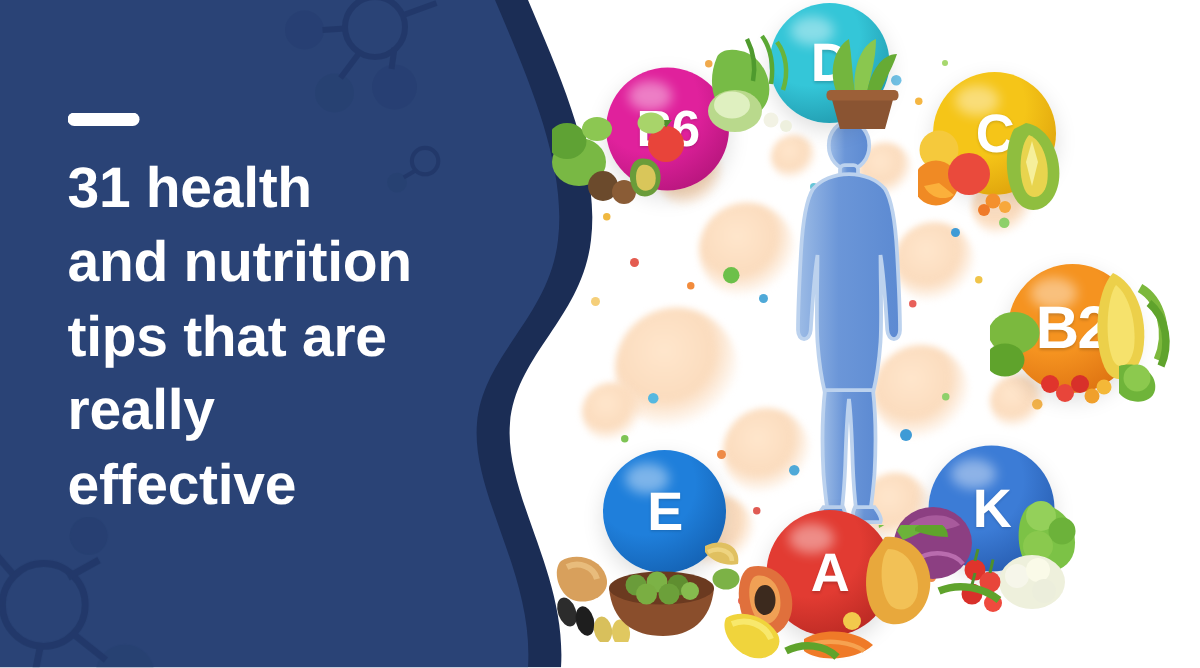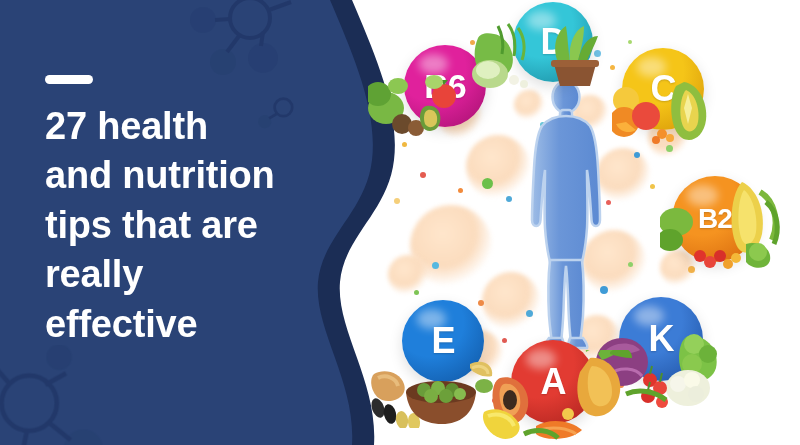--- a/index.html
+++ b/index.html
@@ -181,21 +181,21 @@
           <line x1="46" y1="72" x2="42" y2="92" stroke="#1b2f5e" stroke-width="4"></line>
           <line x1="62" y1="32" x2="80" y2="22" stroke="#1b2f5e" stroke-width="4"></line>
           <line x1="30" y1="30" x2="16" y2="14" stroke="#1b2f5e" stroke-width="4"></line>
         </g>
       </g>
     </svg>
   </div>
 
   <div class="title-block">
     <div class="title-dash"></div>
-    <h1 class="title-text">27 health
+    <h1 class="title-text">31 health
 and nutrition
 tips that are
 really
 effective</h1>
   </div>
 
   <div class="illustration">
 
     <div id="blob-layer">
         <div class="blob" style="left: 78px; top: 95px; width: 44px; height: 44px;"></div>
@@ -308,21 +308,21 @@
         <div class="vit" style="left: 44px; top: 45px; width: 82px; height: 82px; background: radial-gradient(circle at 34% 28%, rgb(224, 33, 156) 0%, rgb(224, 33, 156) 42%, rgb(163, 16, 110) 100%);">
           <span class="vit-label" style="font-size: 34px;">B6</span>
         </div>
         <div class="vit" style="left: 153px; top: 2px; width: 80px; height: 80px; background: radial-gradient(circle at 34% 28%, rgb(52, 198, 216) 0%, rgb(52, 198, 216) 42%, rgb(24, 133, 154) 100%);">
           <span class="vit-label" style="font-size: 36px;">D</span>
         </div>
         <div class="vit" style="left: 262px; top: 48px; width: 82px; height: 82px; background: radial-gradient(circle at 34% 28%, rgb(245, 197, 24) 0%, rgb(245, 197, 24) 42%, rgb(211, 146, 6) 100%);">
           <span class="vit-label" style="font-size: 36px;">C</span>
         </div>
         <div class="vit" style="left: 312px; top: 176px; width: 86px; height: 86px; background: radial-gradient(circle at 34% 28%, rgb(245, 147, 32) 0%, rgb(245, 147, 32) 42%, rgb(210, 98, 10) 100%);">
-          <span class="vit-label" style="font-size: 28px;">B2</span>
+          <span class="vit-label" style="font-size: 40px;">B2</span>
         </div>
         <div class="vit" style="left: 259px; top: 297px; width: 84px; height: 84px; background: radial-gradient(circle at 34% 28%, rgb(60, 124, 214) 0%, rgb(60, 124, 214) 42%, rgb(29, 78, 158) 100%);">
           <span class="vit-label" style="font-size: 36px;">K</span>
         </div>
         <div class="vit" style="left: 151px; top: 340px; width: 84px; height: 84px; background: radial-gradient(circle at 34% 28%, rgb(226, 59, 50) 0%, rgb(226, 59, 50) 42%, rgb(167, 33, 28) 100%);">
           <span class="vit-label" style="font-size: 36px;">A</span>
         </div>
         <div class="vit" style="left: 42px; top: 300px; width: 82px; height: 82px; background: radial-gradient(circle at 34% 28%, rgb(31, 127, 219) 0%, rgb(31, 127, 219) 42%, rgb(15, 84, 160) 100%);">
           <span class="vit-label" style="font-size: 36px;">E</span>
         </div>

